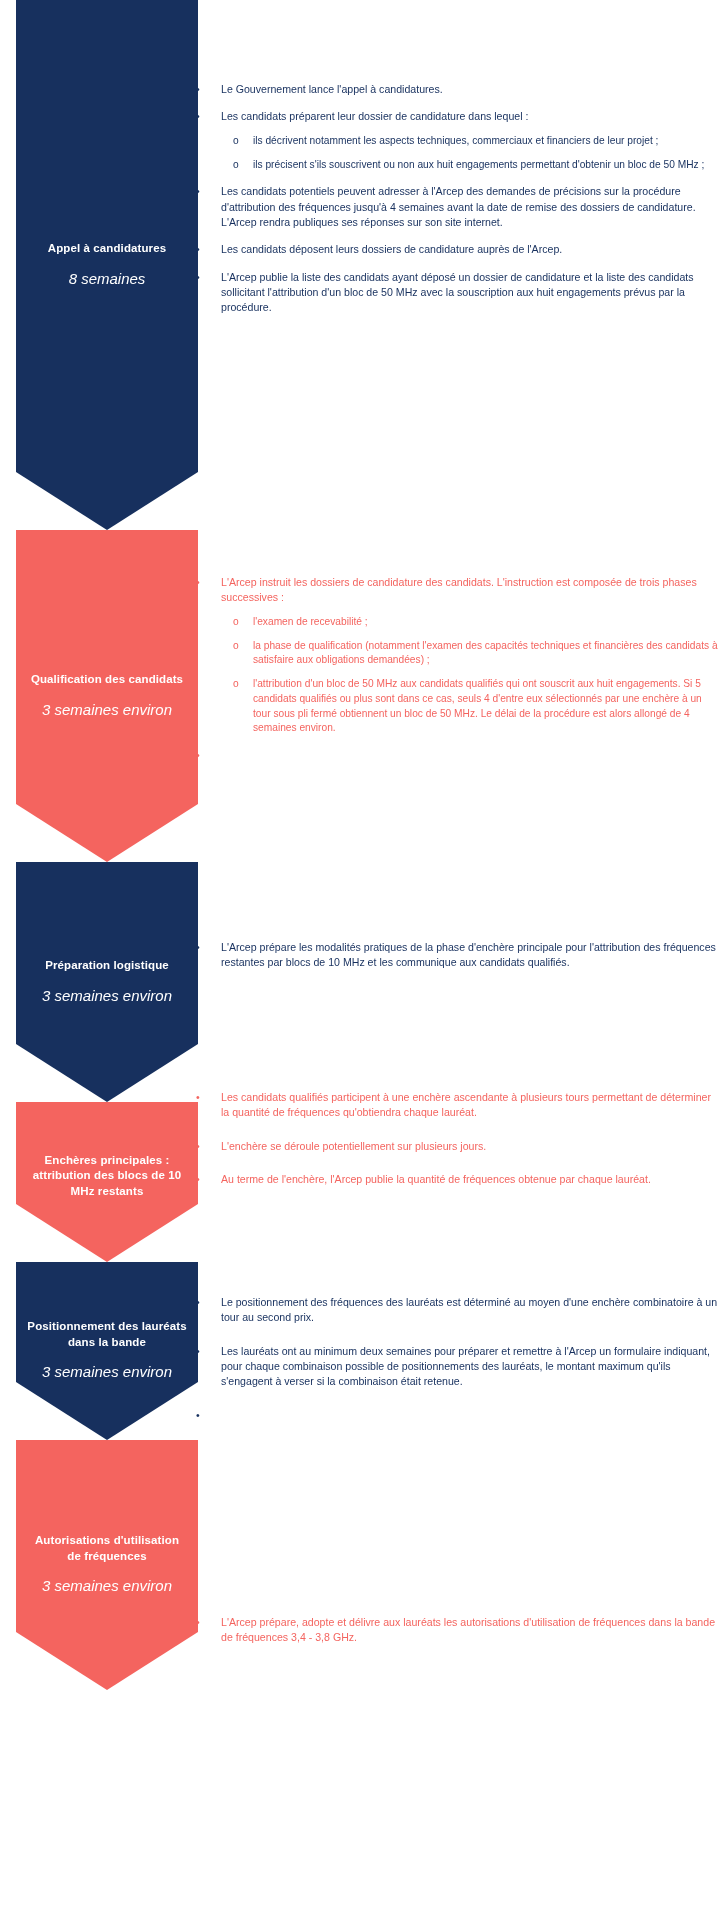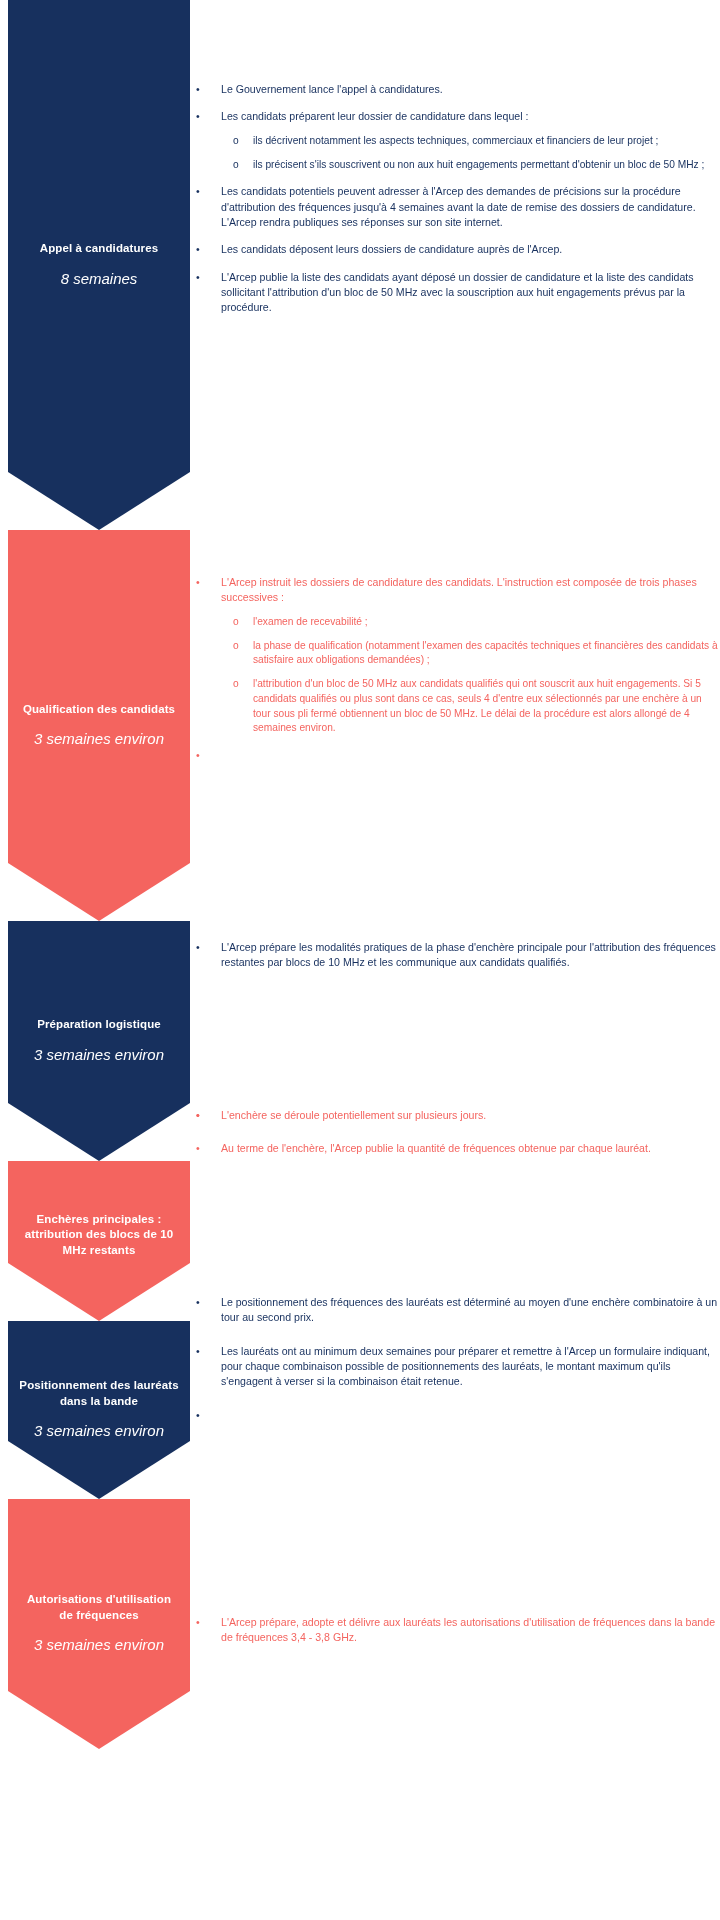--- a/index.html
+++ b/index.html
@@ -16,21 +16,21 @@
   }
   #diagram {
     position: relative;
     width: 720px;
     height: 1920px;
   }
 
   
   .chevron-col {
     position: absolute;
-    left: 8px;
+    left: 16px;
     top: 0;
     width: 182px;
   }
   .chevron {
     position: relative;
     width: 182px;
     box-sizing: border-box;
     color: #ffffff;
     text-align: center;
     display: flex;
@@ -125,21 +125,21 @@
 
   <div class="chevron-col">
 
     <div class="chevron chev-navy" style="height:530px;">
       <div class="chev-inner">
         <div class="title">Appel à candidatures</div>
         <div class="duration">8 semaines</div>
       </div>
     </div>
 
-    <div class="chevron chev-red" style="height:391px;">
+    <div class="chevron chev-red" style="height:332px;">
       <div class="chev-inner">
         <div class="title">Qualification des candidats</div>
         <div class="duration">3 semaines environ</div>
       </div>
     </div>
 
     <div class="chevron chev-navy" style="height:240px;">
       <div class="chev-inner">
         <div class="title">Préparation logistique</div>
         <div class="duration">3 semaines environ</div>
@@ -238,20 +238,21 @@
           <span class="bullet">•</span>
           <span>L'Arcep prépare les modalités pratiques de la phase d'enchère principale pour l'attribution des fréquences restantes par blocs de 10 MHz et les communique aux candidats qualifiés.</span>
         </li>
       </ul>
     </div>
 
     <div class="block" style="top:1090px;">
       <ul class="lvl1 t-red">
         <li>
           <span class="bullet">•</span>
+          <span>Les candidats qualifiés participent à une enchère ascendante à plusieurs tours permettant de déterminer la quantité de fréquences qu'obtiendra chaque lauréat.</span>
         </li>
         <li style="margin-top:18px;">
           <span class="bullet">•</span>
           <span>L'enchère se déroule potentiellement sur plusieurs jours.</span>
         </li>
         <li style="margin-top:18px;">
           <span class="bullet">•</span>
           <span>Au terme de l'enchère, l'Arcep publie la quantité de fréquences obtenue par chaque lauréat.</span>
         </li>
       </ul>

